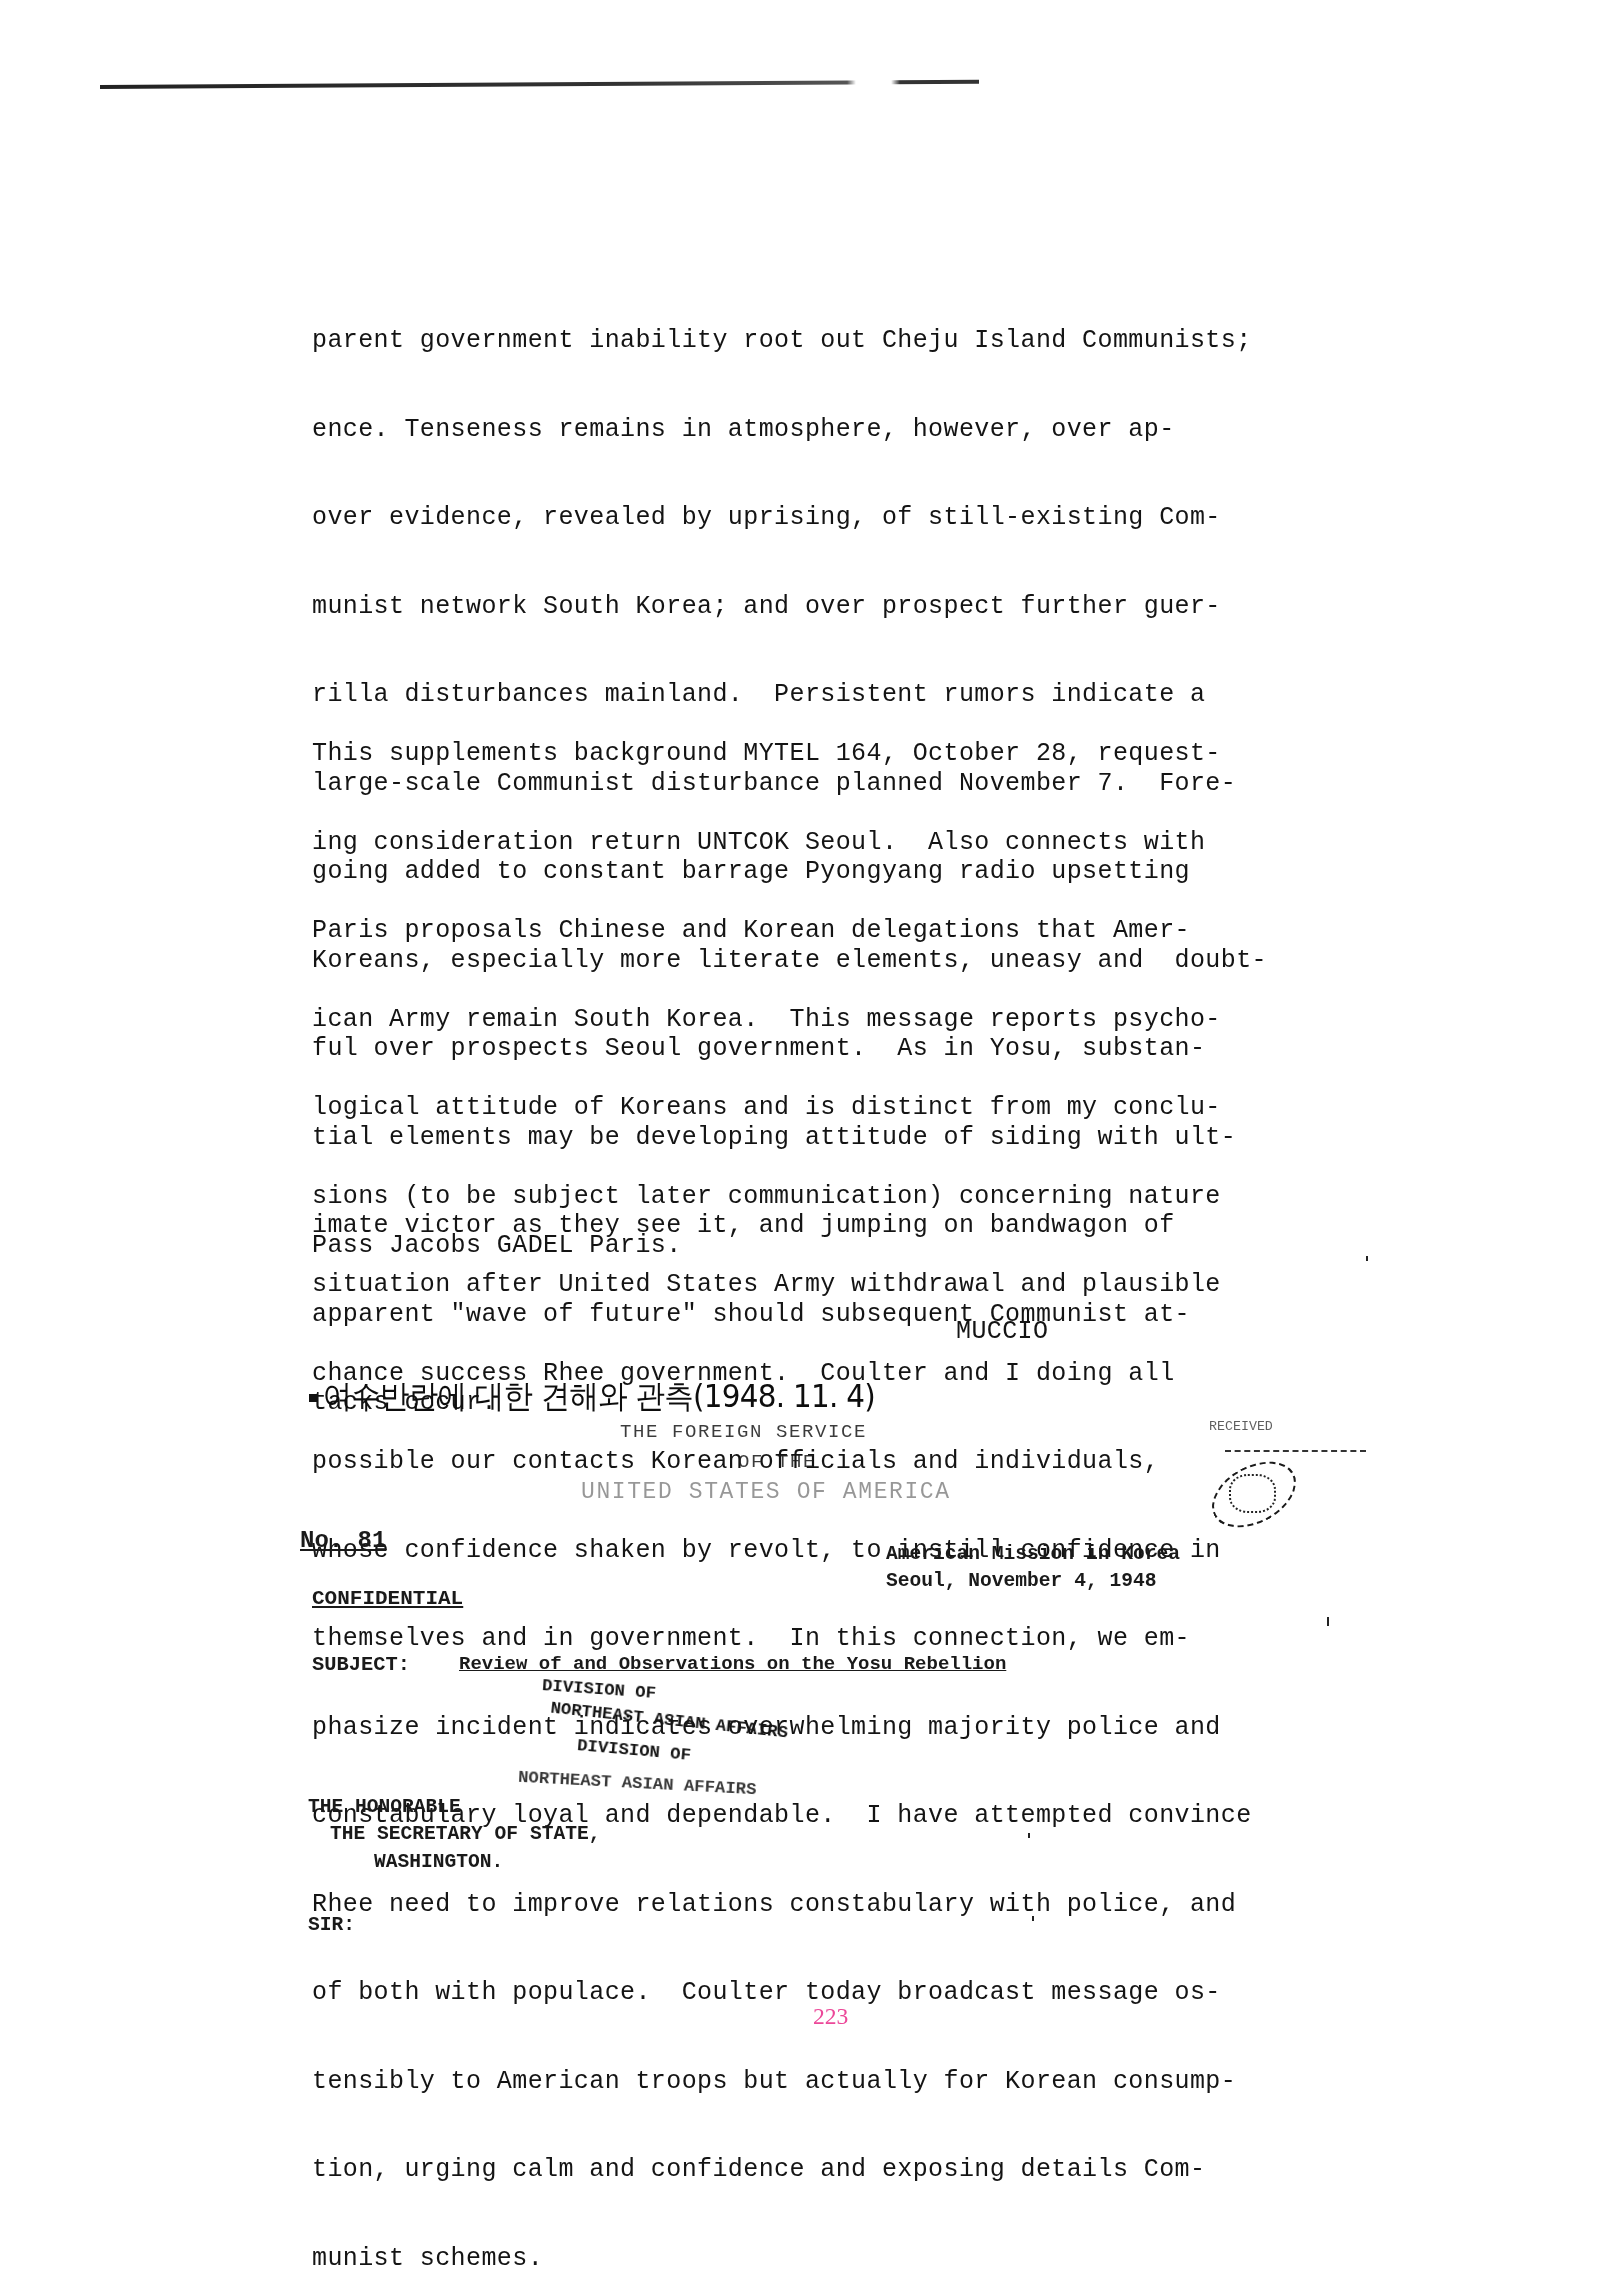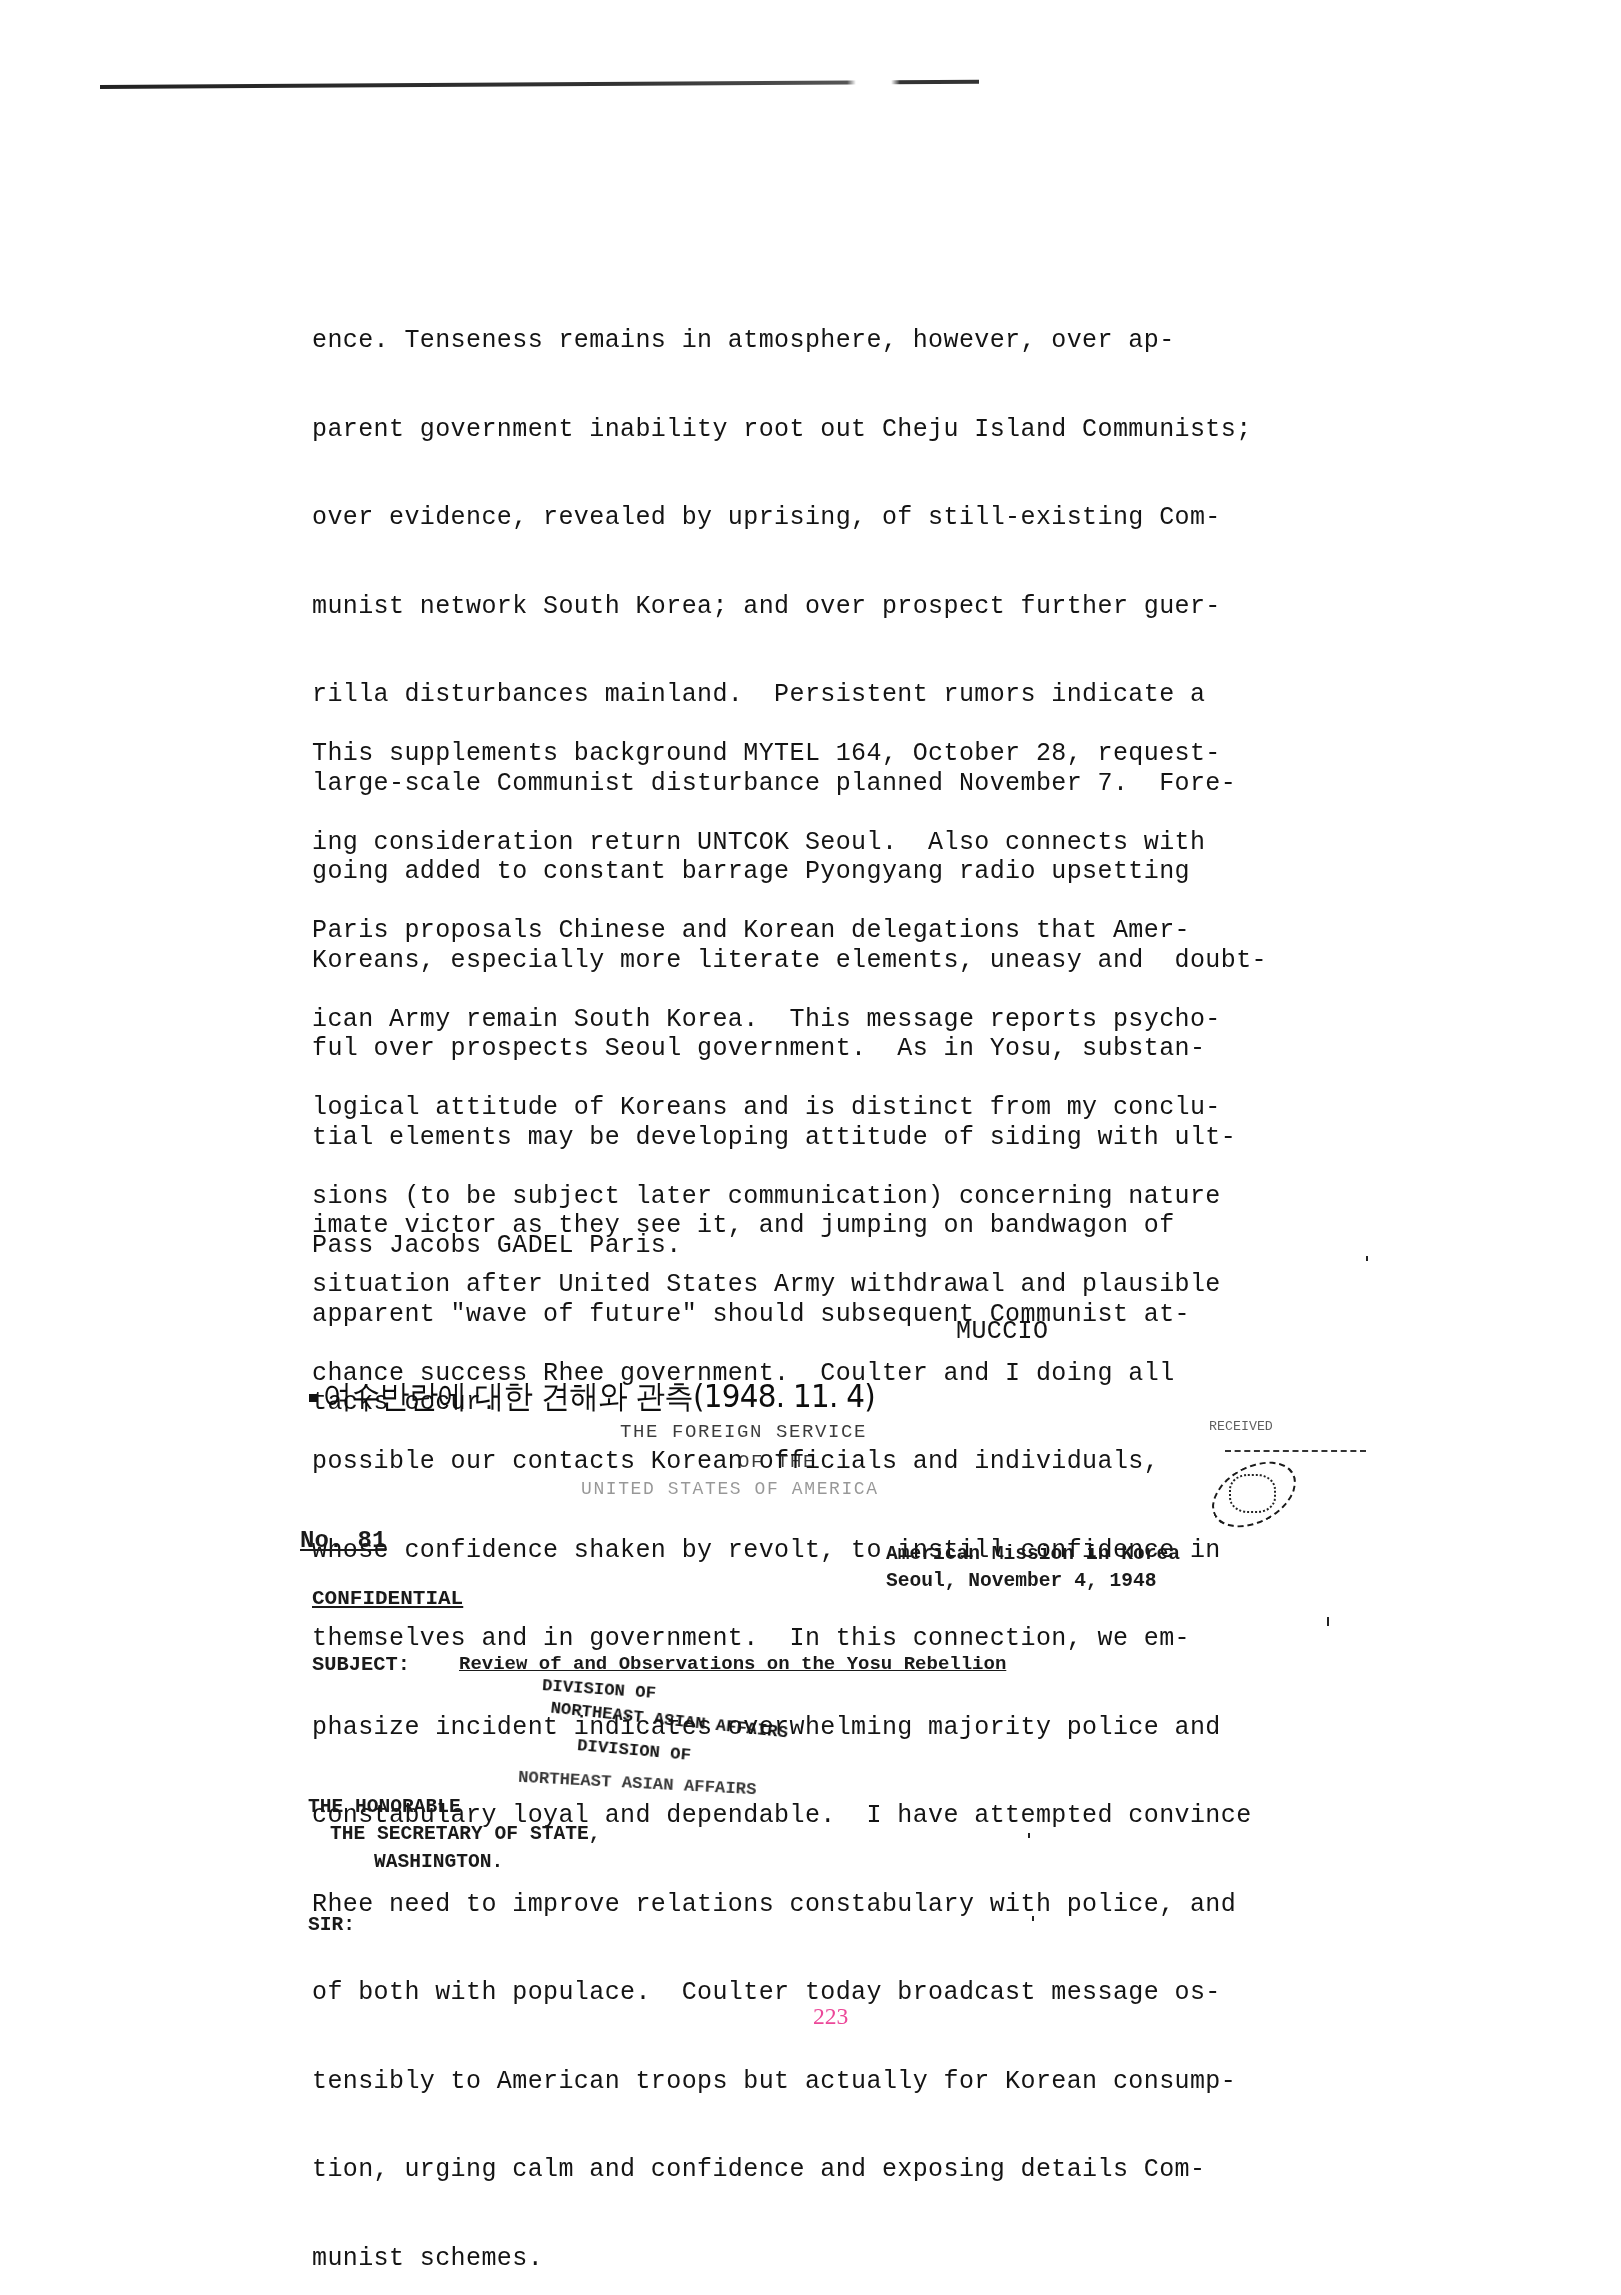--- a/index.html
+++ b/index.html
@@ -14,21 +14,21 @@
   .p2 { top: 680px; }
   .pass { position: absolute; left: 312px; top: 1231px; }
   .sig { position: absolute; left: 956px; top: 1317px; }
   .korean-title { position: absolute; left: 309px; top: 1375px; font-family: "DejaVu Sans", sans-serif;
     font-size: 32px; letter-spacing: -0.8px; color: #0d0d0d; transform: scaleX(0.92); transform-origin: left; }
   .bullet { display: inline-block; width: 8.6px; height: 8.6px; background: #111; margin-right: 6.3px; vertical-align: middle; }
   .degraded { font-family: "Liberation Mono", monospace; color: #1a1a1a; position: absolute; white-space: pre;
     filter: blur(0.5px); }
   .hdr1 { left: 620px; top: 1421px; font-size: 19px; letter-spacing: 1.6px; opacity: .85; }
   .hdr2 { left: 732px; top: 1451px; font-size: 19px; letter-spacing: 1.6px; opacity: .85; margin-left: 6px; }
-  .hdr3 { left: 581px; top: 1479px; font-size: 18px; letter-spacing: 1.6px; opacity: .45; }
+  .hdr3 { left: 581px; top: 1479px; font-size: 23px; letter-spacing: 1.6px; opacity: .45; }
   .no { left: 300px; top: 1527px; font-size: 24px; font-weight: bold; text-decoration: underline; }
   .mission1 { left: 886px; top: 1543px; font-size: 19.6px; font-weight: bold; }
   .mission2 { left: 886px; top: 1570px; font-size: 19.6px; font-weight: bold; }
   .conf { left: 312px; top: 1587px; font-size: 21px; font-weight: bold; text-decoration: underline; }
   .subj-label { left: 312px; top: 1653px; font-size: 20.4px; font-weight: bold; }
   .subj { left: 459px; top: 1653px; font-size: 19px; font-weight: bold; text-decoration: underline; }
   .stamp-text { font-family: "Liberation Mono", monospace; position: absolute; font-size: 17.3px; font-weight: bold;
     color: #151515; white-space: pre; filter: blur(0.4px); }
   .st1 { left: 542px; top: 1680px; transform: rotate(4deg); }
   .st2 { left: 550px; top: 1711px; transform: rotate(6deg); }
@@ -45,22 +45,22 @@
   .recv1 { left: 1209px; top: 1419px; font-size: 13.3px; opacity: .7; }
   .recv2 { left: 1225px; top: 1450px; width: 141px; height: 2.4px; border-top: 2.4px dashed #333; position: absolute; }
   .speck { position: absolute; background: #222; width: 2.4px; height: 4.7px; }
 </style>
 </head>
 <body>
 
 <div class="topline"></div>
 
 <div class="block p1 typed">
+  <div>parent government inability root out Cheju Island Communists;</div>
   <div>ence. Tenseness remains in atmosphere, however, over ap-</div>
-  <div>parent government inability root out Cheju Island Communists;</div>
   <div>over evidence, revealed by uprising, of still-existing Com-</div>
   <div>munist network South Korea; and over prospect further guer-</div>
   <div>rilla disturbances mainland.  Persistent rumors indicate a</div>
   <div>large-scale Communist disturbance planned November 7.  Fore-</div>
   <div>going added to constant barrage Pyongyang radio upsetting</div>
   <div>Koreans, especially more literate elements, uneasy and  doubt-</div>
   <div>ful over prospects Seoul government.  As in Yosu, substan-</div>
   <div>tial elements may be developing attitude of siding with ult-</div>
   <div>imate victor as they see it, and jumping on bandwagon of</div>
   <div>apparent "wave of future" should subsequent Communist at-</div>

